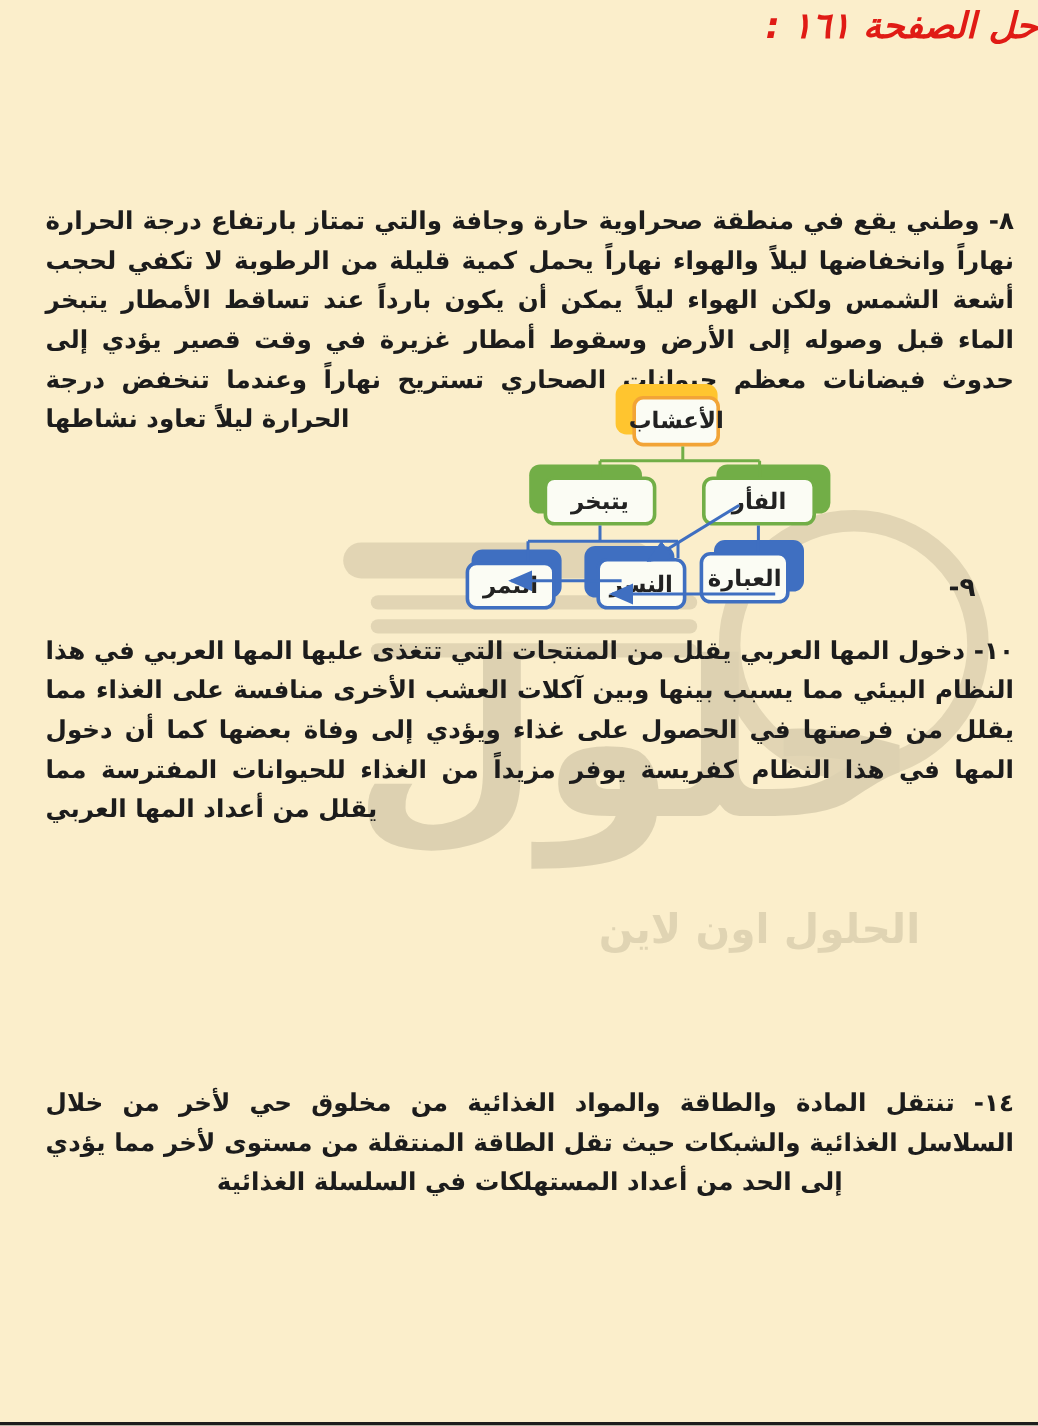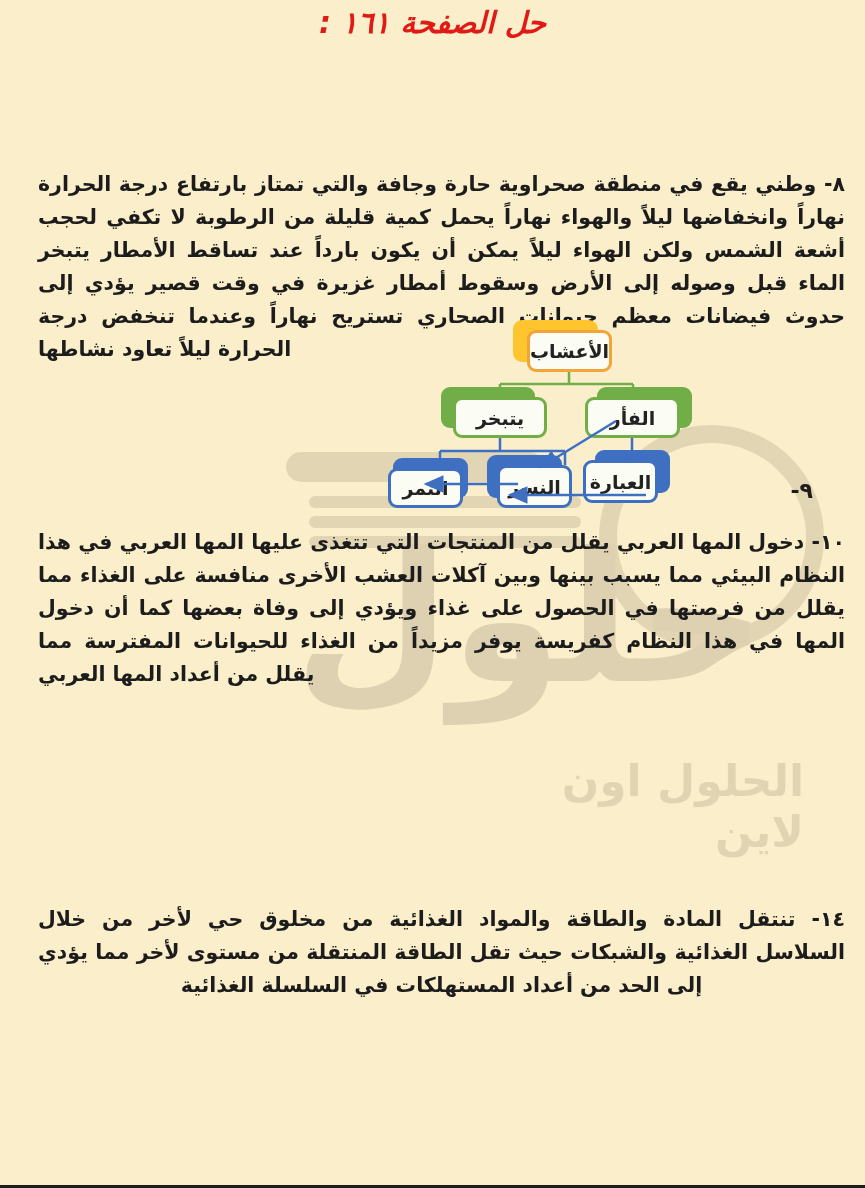--- a/index.html
+++ b/index.html
@@ -9,21 +9,21 @@
   }
   *{margin:0;padding:0;box-sizing:border-box;}
   html,body{width:865px;}
   body{font-family:"DejaVu Sans",sans-serif;}
   .page{
     position:relative;width:865px;height:1188px;overflow:hidden;
     background:var(--page-bg);direction:rtl;
     border-bottom:3px solid #1d1d1d;
   }
   .page-title{
-    position:absolute;top:5px;left:0;right:0;text-align:center;
+    position:absolute;top:5px;left:0;right:0;
     color:var(--title-red);font-size:30px;font-weight:700;font-style:italic;
     letter-spacing:1px;
   }
   .para{
     position:absolute;right:20px;left:38px;
     color:var(--text);font-size:20.5px;font-weight:700;line-height:33px;
     direction:rtl;text-align:justify;
   }
   .last-center{text-align-last:center;}
   .last-left{text-align-last:left;}
@@ -42,32 +42,32 @@
     opacity:.30;pointer-events:none;z-index:0;}
   .wm-bar{position:absolute;background:#a99f82;border-radius:8px;}
   .wm-bar1{left:122px;top:12px;width:258px;height:30px;border-radius:15px;}
   .wm-bar2{left:145px;top:56px;width:272px;height:12px;}
   .wm-bar3{left:145px;top:76px;width:272px;height:12px;}
   .wm-bar4{left:145px;top:96px;width:272px;height:12px;}
   .wm-circle{position:absolute;left:435px;top:-15px;width:225px;height:225px;
     border:18px solid #a99f82;border-radius:50%;}
   .wm-word{position:absolute;left:130px;top:80px;font-size:180px;line-height:1.1;
     font-weight:700;color:#9a9278;}
-  .wm-sub{position:absolute;left:335px;top:315px;font-size:44px;font-weight:700;
+  .wm-sub{position:absolute;left:335px;top:315px;font-size:34px;font-weight:700;
     color:#a39b7f;letter-spacing:2px;}
   
   .diagram{position:absolute;left:388px;top:318px;width:330px;height:200px;z-index:1;}
   .node,.node-sh{position:absolute;border-radius:9px;}
   .node{
     border:3px solid;background:var(--box-fill);
     display:flex;align-items:center;justify-content:center;
     font-size:19px;font-weight:700;color:#222;
   }
   .n-herbs-sh {left:125px;top:2px;  width:85px;height:42px;background:var(--orange-fill);}
-  .n-herbs    {left:139px;top:12px; width:85px;height:42px;border-color:var(--orange-border);}
+  .n-herbs    {left:139px;top:12px; width:73px;height:42px;border-color:var(--orange-border);}
   .n-gazelle-sh{left:53px;top:69px; width:94px;height:41px;background:var(--green);}
   .n-gazelle  {left:65px;top:79px;  width:94px;height:41px;border-color:var(--green);}
   .n-mouse-sh {left:209px;top:69px; width:95px;height:41px;background:var(--green);}
   .n-mouse    {left:197px;top:79px; width:95px;height:41px;border-color:var(--green);}
   .n-tiger-sh {left:5px;top:140px;  width:75px;height:40px;background:var(--blue);}
   .n-tiger    {left:0;top:150px; width:75px;height:40px;border-color:var(--blue);}
   .n-eagle-sh {left:99px;top:137px; width:75px;height:43px;background:var(--blue);}
   .n-eagle    {left:109px;top:147px;width:75px;height:43px;border-color:var(--blue);}
   .n-snake-sh {left:207px;top:132px;width:75px;height:43px;background:var(--blue);}
   .n-snake    {left:195px;top:142px;width:75px;height:43px;border-color:var(--blue);}

